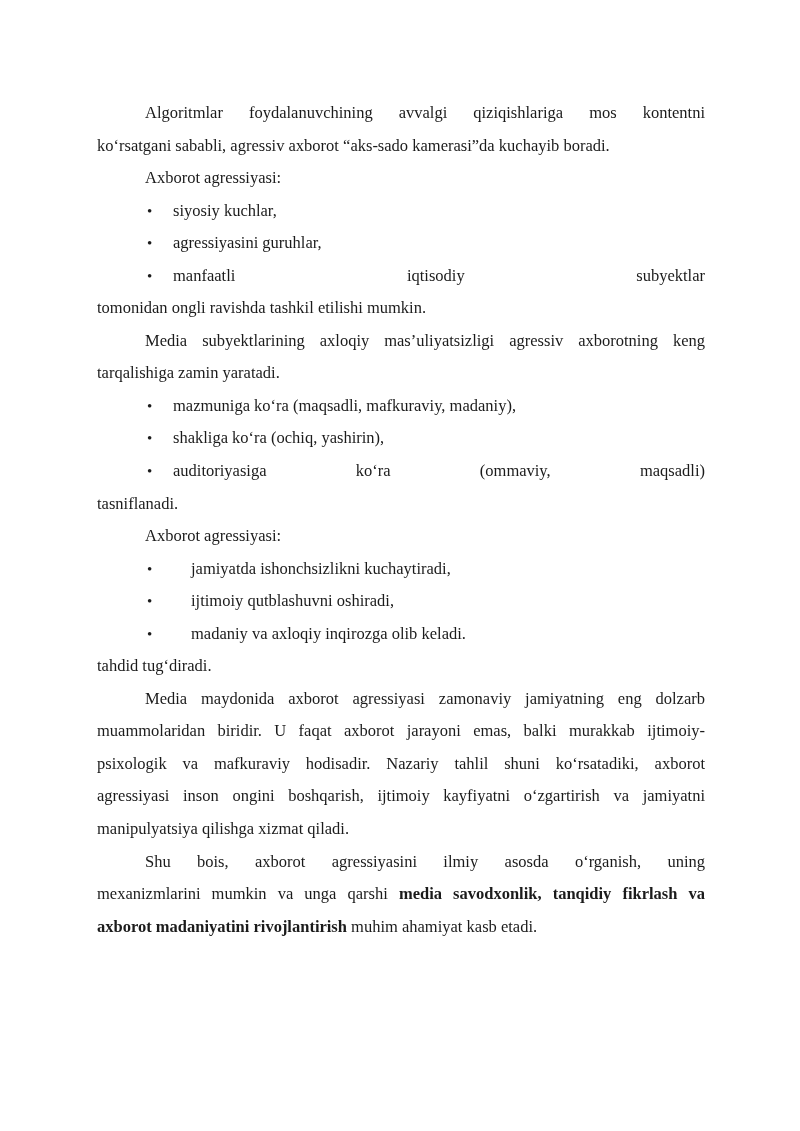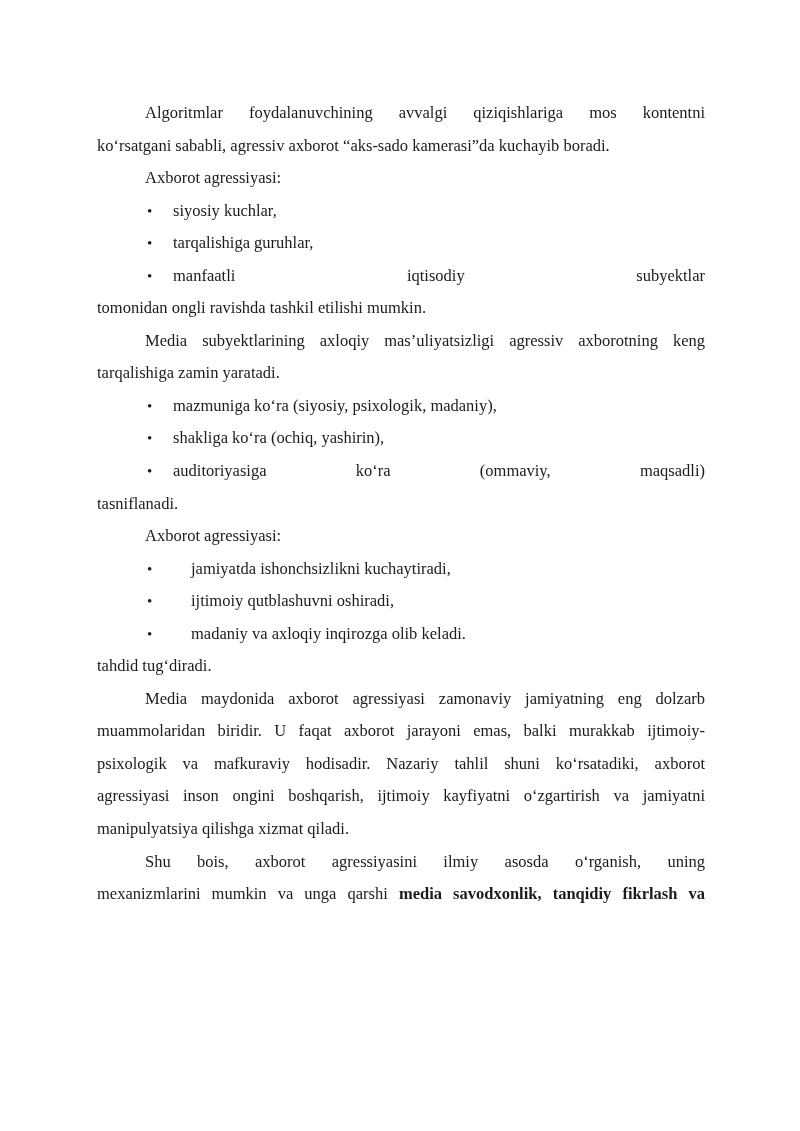--- a/index.html
+++ b/index.html
@@ -44,35 +44,36 @@
 </style>
 </head>
 <body>
 
 <div class="page">
   <div class="content">
       <div class="line para-first align-justify"><span>Algoritmlar foydalanuvchining avvalgi qiziqishlariga mos kontentni</span></div>
       <div class="line para-cont align-left"><span>ko‘rsatgani sababli, agressiv axborot “aks-sado kamerasi”da kuchayib boradi.</span></div>
       <div class="line para-first align-left"><span>Axborot agressiyasi:</span></div>
       <div class="line bullet align-left"><span class="marker">•</span><span>siyosiy kuchlar,</span></div>
-      <div class="line bullet align-left"><span class="marker">•</span><span>tarqalishiga guruhlar,</span></div>
+      <div class="line bullet align-left"><span class="marker">•</span><span>agressiyasini guruhlar,</span></div>
       <div class="line bullet align-justify"><span class="marker">•</span><span>manfaatli iqtisodiy subyektlar</span></div>
       <div class="line para-cont align-left"><span>tomonidan ongli ravishda tashkil etilishi mumkin.</span></div>
       <div class="line para-first align-justify"><span>Media subyektlarining axloqiy mas’uliyatsizligi agressiv axborotning keng</span></div>
       <div class="line para-cont align-left"><span>tarqalishiga zamin yaratadi.</span></div>
-      <div class="line bullet align-left"><span class="marker">•</span><span>mazmuniga ko‘ra (siyosiy, psixologik, madaniy),</span></div>
+      <div class="line bullet align-left"><span class="marker">•</span><span>mazmuniga ko‘ra (maqsadli, mafkuraviy, madaniy),</span></div>
       <div class="line bullet align-left"><span class="marker">•</span><span>shakliga ko‘ra (ochiq, yashirin),</span></div>
       <div class="line bullet align-justify"><span class="marker">•</span><span>auditoriyasiga ko‘ra (ommaviy, maqsadli)</span></div>
       <div class="line para-cont align-left"><span>tasniflanadi.</span></div>
       <div class="line para-first align-left"><span>Axborot agressiyasi:</span></div>
       <div class="line bullet align-left gap2"><span class="marker">•</span><span>jamiyatda ishonchsizlikni kuchaytiradi,</span></div>
       <div class="line bullet align-left gap2"><span class="marker">•</span><span>ijtimoiy qutblashuvni oshiradi,</span></div>
       <div class="line bullet align-left gap2"><span class="marker">•</span><span>madaniy va axloqiy inqirozga olib keladi.</span></div>
       <div class="line para-cont align-left"><span>tahdid tug‘diradi.</span></div>
       <div class="line para-first align-justify"><span>Media maydonida axborot agressiyasi zamonaviy jamiyatning eng dolzarb</span></div>
       <div class="line para-cont align-justify"><span>muammolaridan biridir. U faqat axborot jarayoni emas, balki murakkab ijtimoiy-</span></div>
       <div class="line para-cont align-justify"><span>psixologik va mafkuraviy hodisadir. Nazariy tahlil shuni ko‘rsatadiki, axborot</span></div>
       <div class="line para-cont align-justify"><span>agressiyasi inson ongini boshqarish, ijtimoiy kayfiyatni o‘zgartirish va jamiyatni</span></div>
       <div class="line para-cont align-left"><span>manipulyatsiya qilishga xizmat qiladi.</span></div>
       <div class="line para-first align-justify"><span>Shu bois, axborot agressiyasini ilmiy asosda o‘rganish, uning</span></div>
       <div class="line para-cont align-justify"><span>mexanizmlarini mumkin va unga qarshi </span><span class="bold">media savodxonlik, tanqidiy fikrlash va</span></div>
+      <div class="line para-cont align-left"><span class="bold">axborot madaniyatini rivojlantirish</span><span> muhim ahamiyat kasb etadi.</span></div>
     </div>
 </div>
 
 </body></html>

